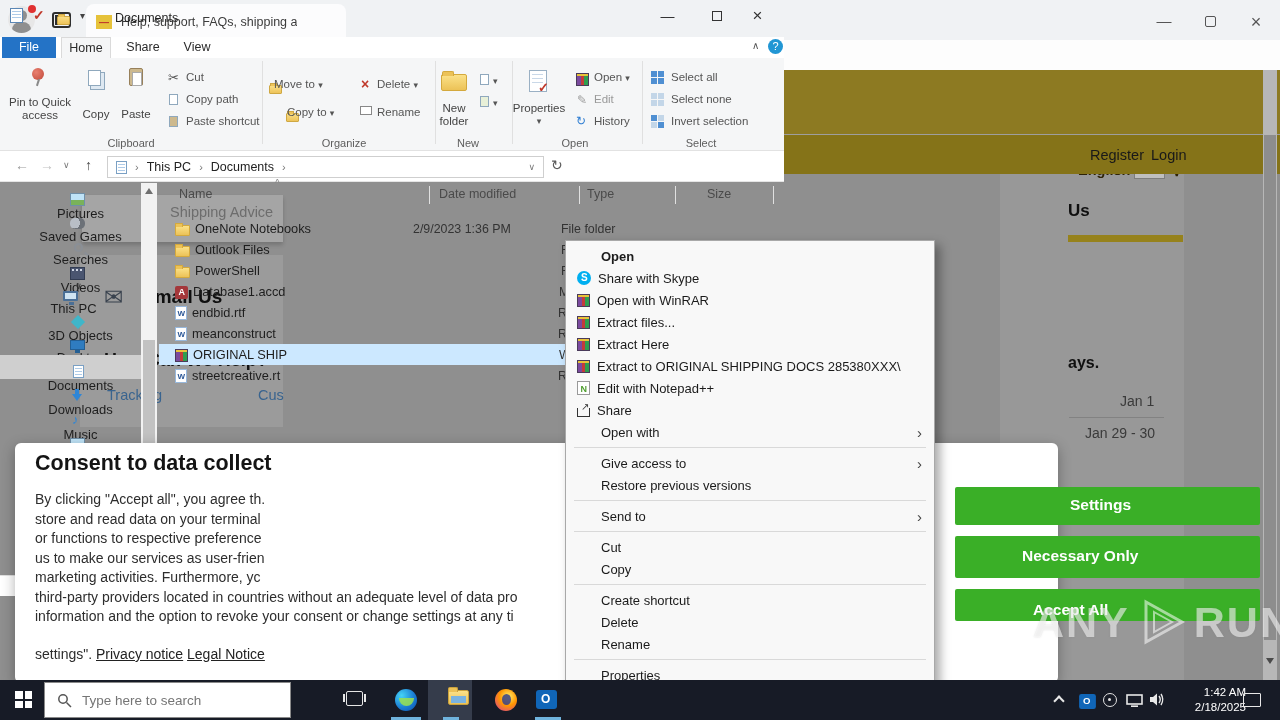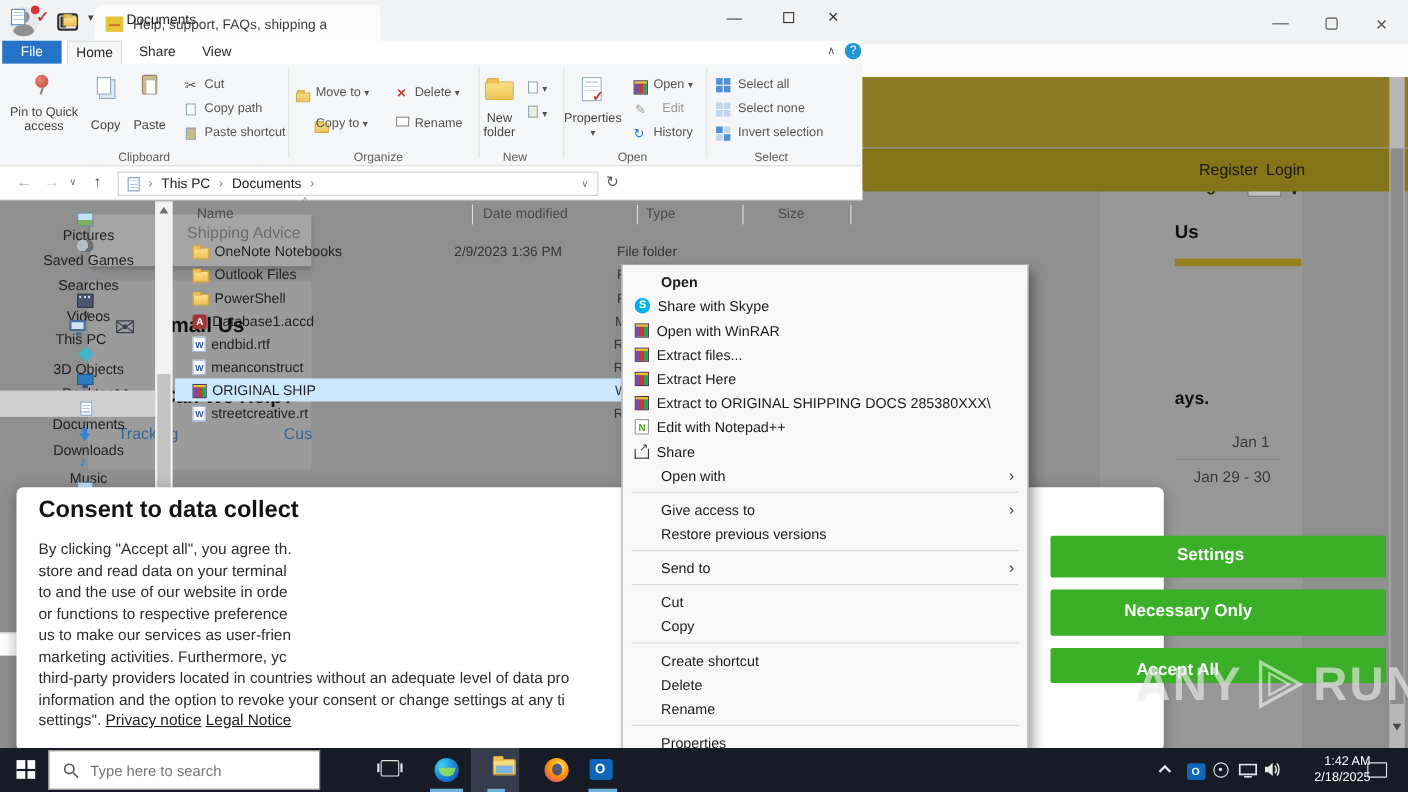--- a/index.html
+++ b/index.html
@@ -82,21 +82,21 @@
   .ex-restore { left:712px; top:11px; width:10px; height:10px; border:1.5px solid #333; }
   .ribbon-tabs { left:0; top:37px; width:784px; height:21px; background:#fff; }
   .rtab { top:37px; height:21px; font-size:12.5px; color:#2b2b2b; text-align:center; line-height:21px; }
   .rtab-file { left:2px; width:54px; background:#2473c6; color:#fff; }
   .rtab-home { left:61px; width:50px; background:#f5f6f7; border:1px solid #dadada; border-bottom:none; }
   #ribbon { left:0; top:58px; width:784px; height:93px; background:#f5f6f7; border-bottom:1px solid #e2e2e2; }
   .rib-sep { top:3px; width:1px; height:83px; background:#e0e0e0; }
   .rib-cap { top:79px; font-size:11px; color:#5d5d5d; text-align:center; width:80px; }
   .rib-big { font-size:11.5px; color:#444; text-align:center; line-height:13px; }
   .rib-sm { font-size:11.5px; color:#555; white-space:nowrap; }
-  .rib-sm.dis { color:#9a9a9a;margin-left:8px; }
+  .rib-sm.dis { color:#9a9a9a; }
   .dd { color:#555; font-size:9px; }
   .pin-ic { width:12px; height:12px; border-radius:50%; background:radial-gradient(circle at 35% 35%, #e98070, #c0493a); }
   .pin-ic::after { content:""; position:absolute; left:5px; top:11px; width:2px; height:7px; background:#8a8a8a; transform:rotate(18deg); }
   .copy-ic { width:13px; height:16px; background:#fff; border:1px solid #8fa8bd; box-shadow:3px 3px 0 #dfe9f2, 3px 3px 0 1px #8fa8bd; }
   .paste-ic { width:14px; height:18px; background:#cdb98e; border:1px solid #97805a; border-radius:2px; }
   .paste-ic::after { content:""; position:absolute; left:2px; top:3px; width:8px; height:12px; background:#fff; border:1px solid #aaa; }
   .minidoc { width:9px; height:11px; background:#fff; border:1px solid #8fa8bd; display:inline-block; }
   .fold-mini { width:13px; height:9px; background:linear-gradient(#f9dd85,#eec45a); border:1px solid #cfa843; border-radius:1px; position:relative; display:inline-block; }
   .fold-mini::before { content:""; position:absolute; left:0; top:-3px; width:5px; height:2px; background:#eec45a; border:1px solid #cfa843; border-bottom:none; }
   .newfold-ic { width:26px; height:17px; background:linear-gradient(#fbe188,#ecc257); border:1px solid #d4a93d; border-radius:2px; }
@@ -291,21 +291,20 @@
 <div class="pg-scroll abs"></div>
 <div class="pg-thumb abs"></div>
 <div class="pg-downtri abs"></div>
 
 <div id="consent" class="abs"></div>
 <span class="consent-title abs nowrap" style="z-index:2;">Consent to data collect</span>
 <div style="position:absolute; left:35px; top:490px; z-index:2; line-height:19.5px;">
 
 <div class="consent-line nowrap" style="position:static;">By clicking "Accept all", you agree th.</div>
     <div class="consent-line nowrap" style="position:static;">store and read data on your terminal</div>
-    <div class="consent-line nowrap" style="position:static;">to and the use of our website in orde</div>
     <div class="consent-line nowrap" style="position:static;">or functions to respective preference</div>
     <div class="consent-line nowrap" style="position:static;">us to make our services as user-frien</div>
     <div class="consent-line nowrap" style="position:static;">marketing activities.  Furthermore, yc</div>
     <div class="consent-line nowrap" style="position:static;">third-party providers located in countries without an adequate level of data pro</div>
     <div class="consent-line nowrap" style="position:static;">information and the option to revoke your consent or change settings at any ti</div>
   </div>
 <div class="abs nowrap" style="left:35px; top:646px; z-index:2; font-size:14px; color:#2d2d2d;">
   <span>settings".  </span><span class="consent-link">Privacy notice</span>
   <span class="consent-link">Legal Notice</span>
 </div>
@@ -356,21 +355,21 @@
     <span class="ex" style="left:168px; top:12px; font-size:13px; color:#555;">✂</span>
     <span class="rib-sm ex" style="left:186px; top:13px;">Cut</span>
     <span class="minidoc ex" style="left:169px; top:36px;"></span>
     <span class="rib-sm ex" style="left:186px; top:35px;">Copy path</span>
     <span class="minidoc ex" style="left:169px; top:58px; background:#cdb98e;"></span>
     <span class="rib-sm ex" style="left:186px; top:57px;">Paste shortcut</span>
     <div class="rib-cap ex" style="left:91px;">Clipboard</div>
     <div class="rib-sep ex" style="left:262px;"></div>
     
     <span class="fold-mini ex" style="left:269px; top:22px;"></span>
-    <span class="rib-sm ex" style="left:287px; top:20px;text-align:right;"><span>Move to</span> <span class="dd">▾</span></span>
+    <span class="rib-sm ex" style="left:274px; top:20px;text-align:right;"><span>Move to</span> <span class="dd">▾</span></span>
     <span class="fold-mini ex" style="left:269px; top:50px;"></span>
     <span class="rib-sm ex" style="left:287px; top:48px;"><span>Copy to</span> <span class="dd">▾</span></span>
     <span class="ex" style="left:361px; top:18px; color:#c0392b; font-weight:bold; font-size:14px;">×</span>
     <span class="rib-sm ex" style="left:377px; top:20px;"><span>Delete</span> <span class="dd">▾</span></span>
     <span class="ex" style="left:360px; top:48px; width:12px; height:9px; border:1px solid #888; background:#fff;"></span>
     <span class="rib-sm ex" style="left:377px; top:48px;">Rename</span>
     <div class="rib-cap ex" style="left:304px;">Organize</div>
     <div class="rib-sep ex" style="left:435px;"></div>
     
     <div class="newfold-ic ex" style="left:441px; top:16px;"></div>

